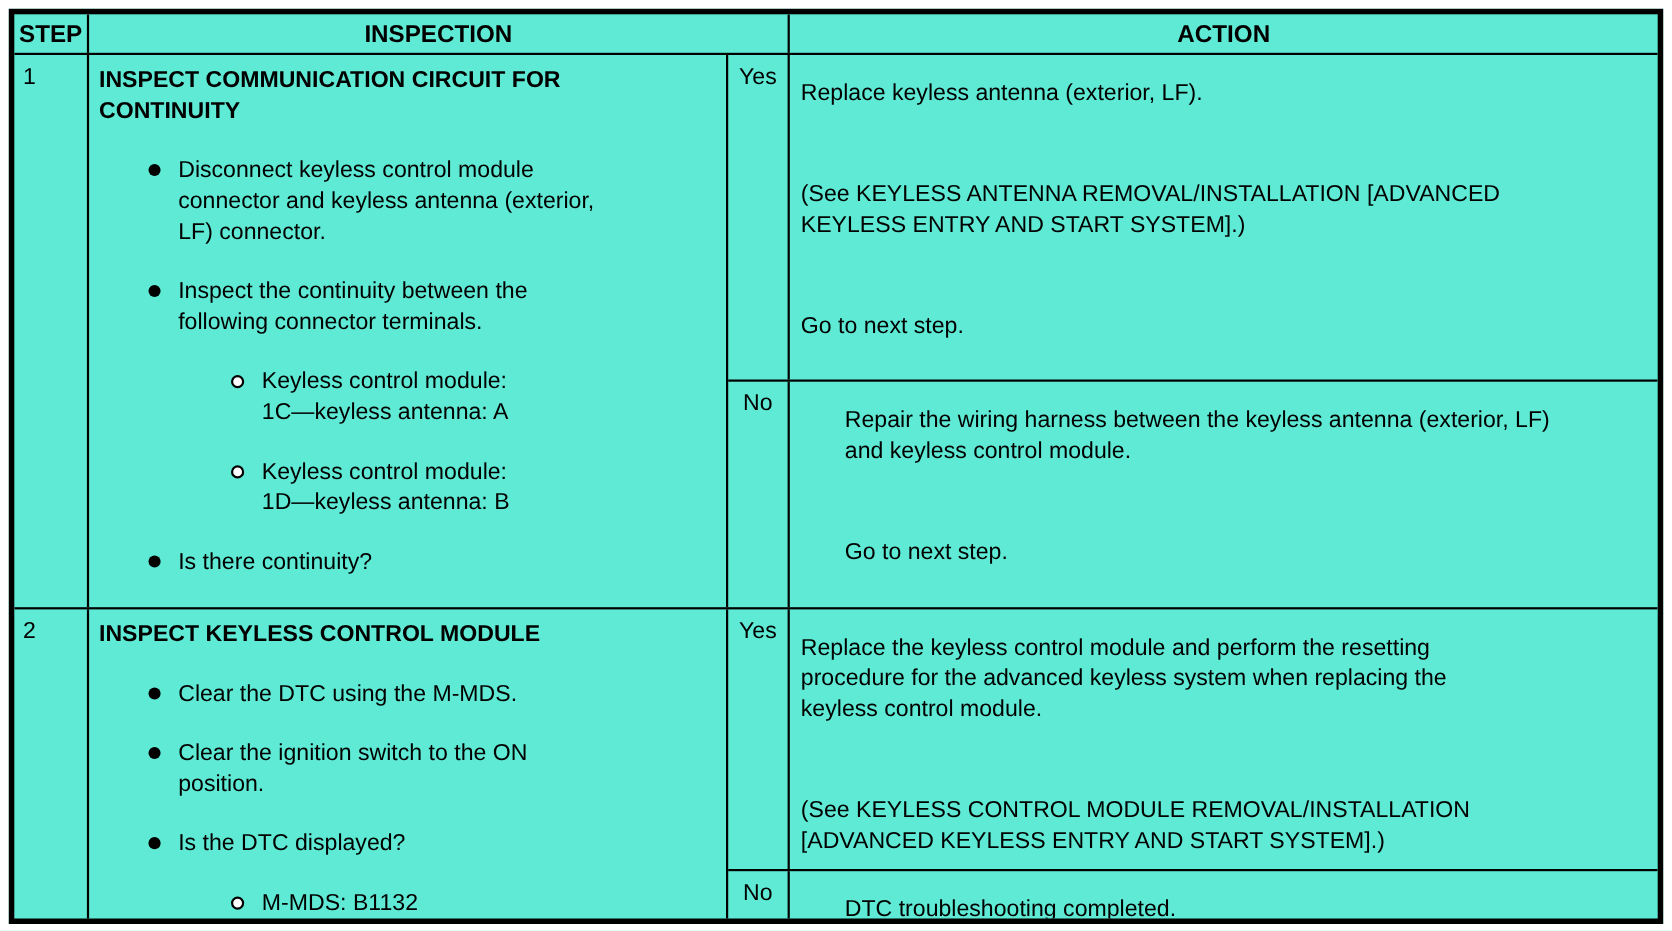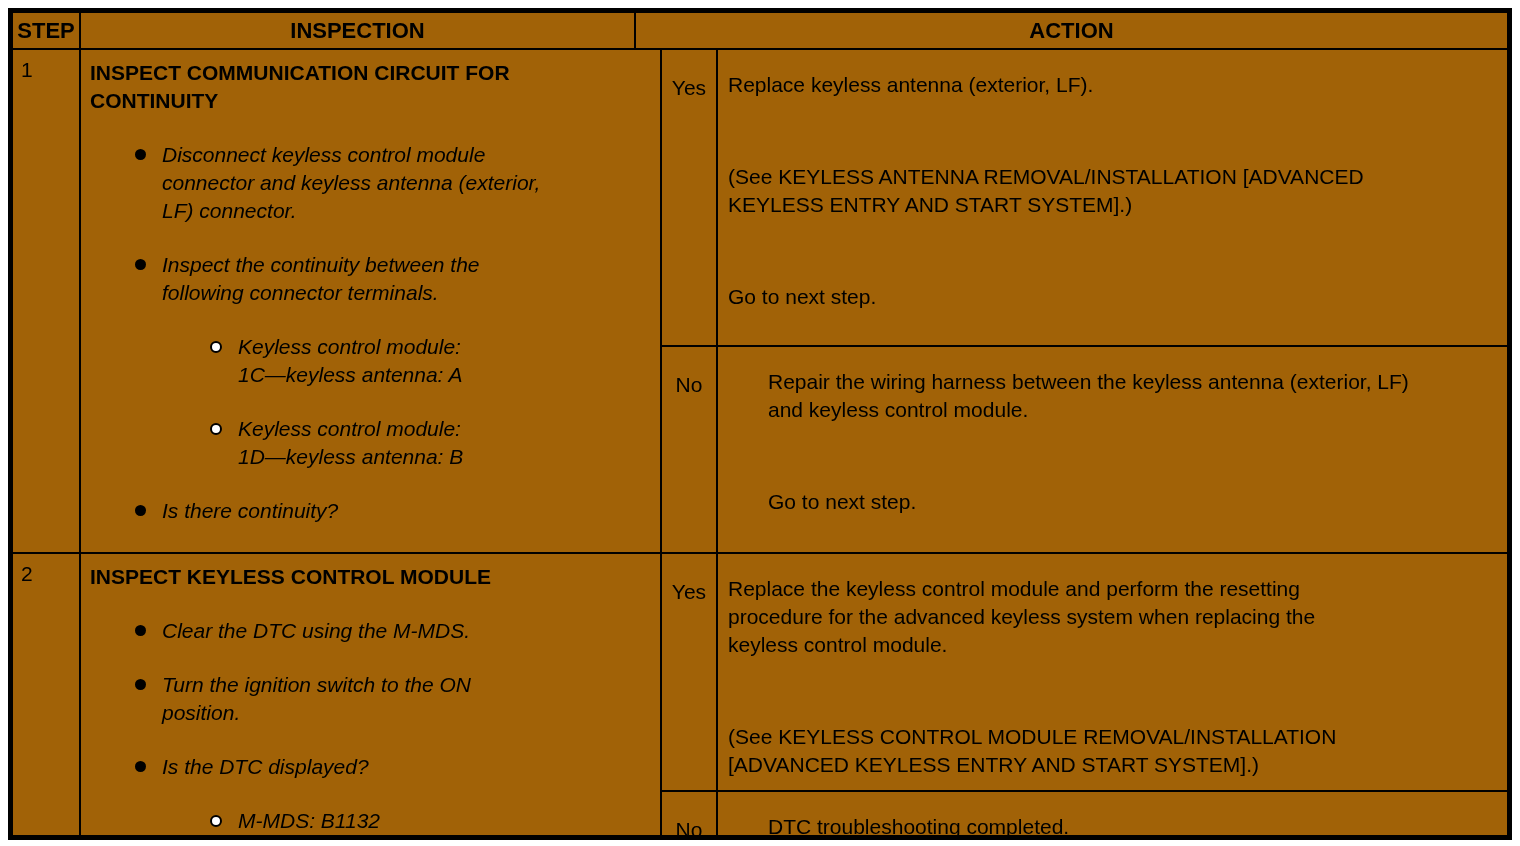--- a/index.html
+++ b/index.html
@@ -9,54 +9,54 @@
     font-family: "Liberation Sans", sans-serif;
     color: #000;
     position: relative;
     overflow: hidden;
   }
   .tbl {
     position: absolute; left: 8px; top: 8px;
     width: 1504px; height: 832px;
     border: 5px solid #000;
     display: flex; flex-direction: column;
-    background: #a16207;
+    background: #5eead4;
     overflow: hidden;
   }
   .row { display: flex; flex: none; }
   .header-row { height: 37px; border-bottom: 2px solid #000; }
   .hcell {
     font-weight: bold; font-size: 22px;
     display: flex; align-items: center; justify-content: center;
   }
   .step-col  { width: 68px;  border-right: 2px solid #000; flex: none; }
-  .insp-header { width: 555px; border-right: 2px solid #000; flex: none; }
+  .insp-header { width: 637px; border-right: 2px solid #000; flex: none; }
   .action-header { flex: 1; text-align: right; }
 
   .step-num { font-size: 21px; padding: 8px 4px 0 8px; }
   .insp-col {
     width: 581px; border-right: 2px solid #000; flex: none;
     padding: 9px 6px 0 9px;
     font-size: 21px; line-height: 28px;
   }
   .insp-title { font-weight: bold; white-space: pre-line; }
-  .bullet { display: flex; margin-top: 26px; font-style: italic; }
+  .bullet { display: flex; margin-top: 26px; }
   .bullet .marker { flex: none; margin-top: 8px; margin-right: 16px; }
   .lvl1 { margin-left: 45px; }
   .lvl2 { margin-left: 120px; }
   .dot    { width: 11px; height: 11px; background: #000; border-radius: 50%; }
   .circle { width: 12px; height: 12px; border: 2.5px solid #000; border-radius: 50%; background: #fff; }
   .btext { white-space: pre-line; }
 
   .results { flex: 1; display: flex; flex-direction: column; }
   .result-row { display: flex; flex: none; }
   .result-row + .result-row { border-top: 2px solid #000; gap: 40px; }
   .answer-col {
     width: 56px; border-right: 2px solid #000; flex: none;
-    font-size: 21px; padding-top: 26px; text-align: center;
+    font-size: 21px; padding-top: 8px; text-align: center;
   }
   .action-col {
     flex: 1; padding: 21px 8px 0 10px;
     font-size: 21px; line-height: 28px;
   }
   .action-col p { white-space: pre-line; }
   .action-col p + p { margin-top: 64px; }
 
   .r-s1-yes { min-height: 295px; }
   .r-s1-no  { min-height: 207px; }
@@ -134,21 +134,21 @@
       <div class="step-num">2</div>
     </div>
     <div class="insp-col">
       <div class="insp-title">INSPECT KEYLESS CONTROL MODULE</div>
       <div class="bullet lvl1">
         <span class="marker dot"></span>
         <span class="btext">Clear the DTC using the M-MDS.</span>
       </div>
       <div class="bullet lvl1">
         <span class="marker dot"></span>
-        <span class="btext">Turn the ignition switch to the ON
+        <span class="btext">Clear the ignition switch to the ON
 position.</span>
       </div>
       <div class="bullet lvl1">
         <span class="marker dot"></span>
         <span class="btext">Is the DTC displayed?</span>
       </div>
       <div class="bullet lvl2">
         <span class="marker circle"></span>
         <span class="btext">M-MDS: B1132</span>
       </div>

